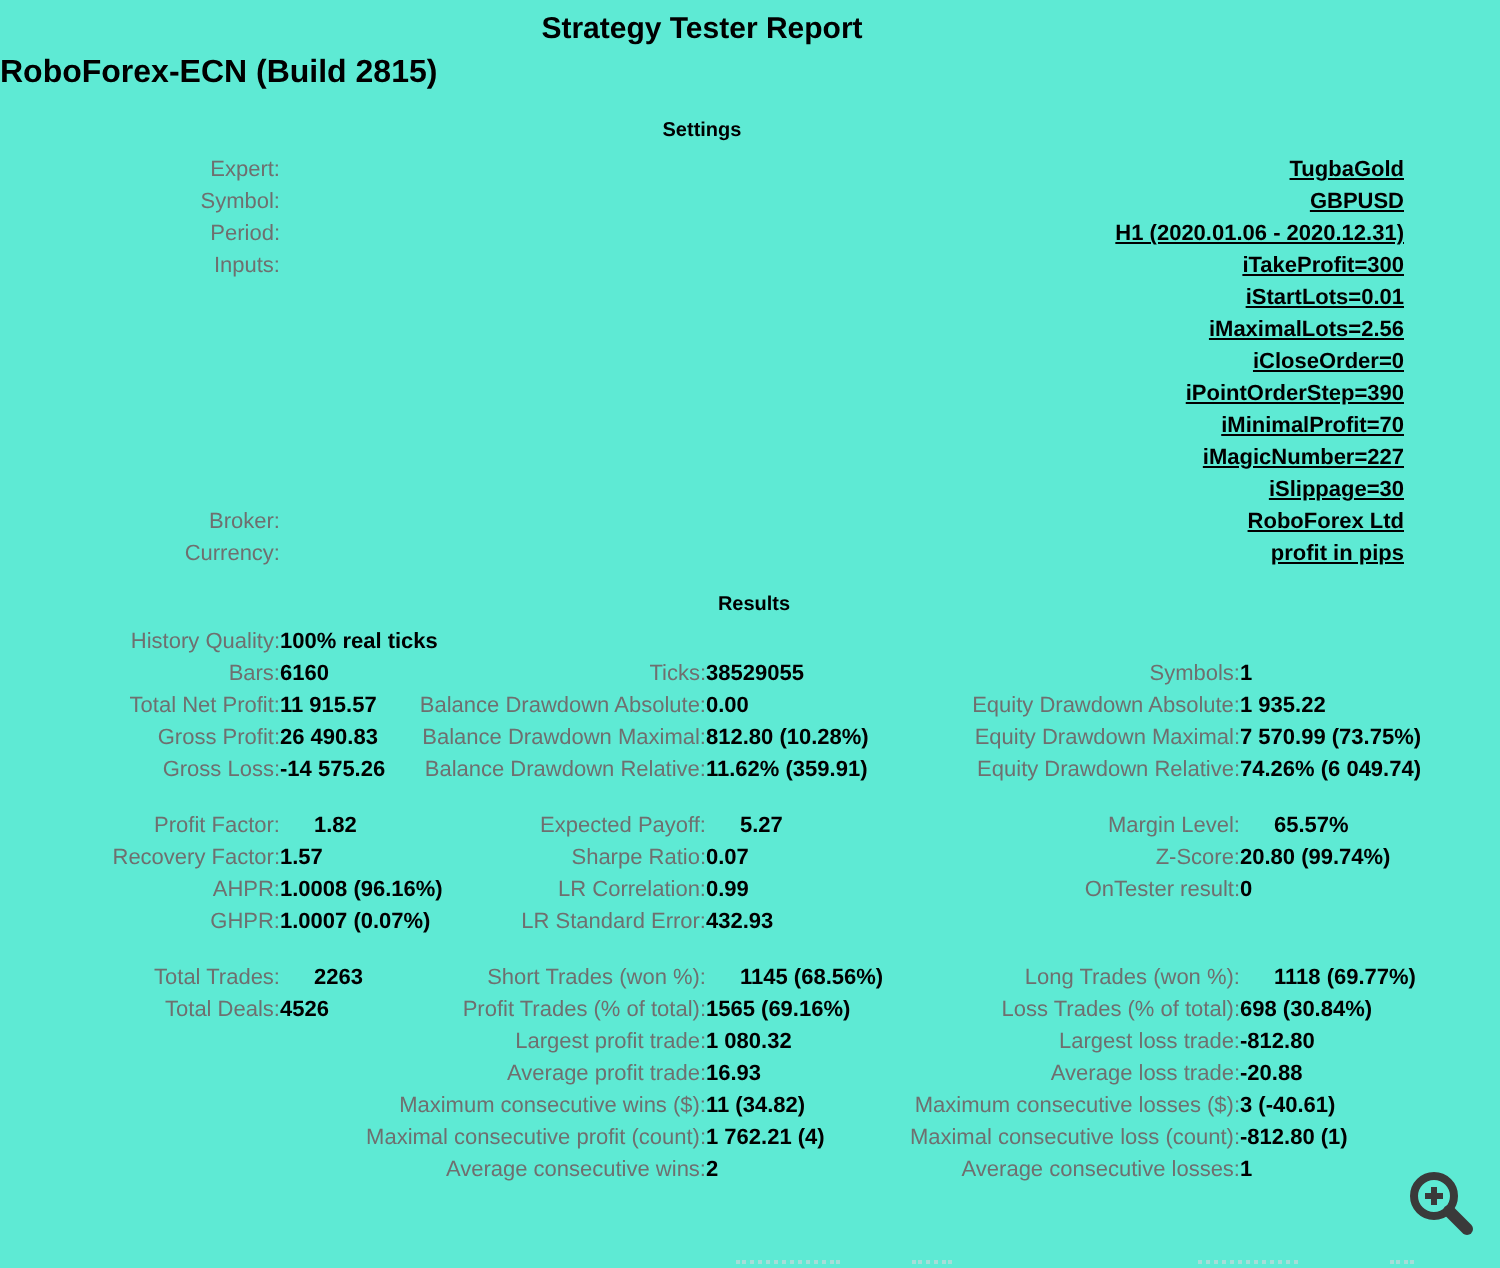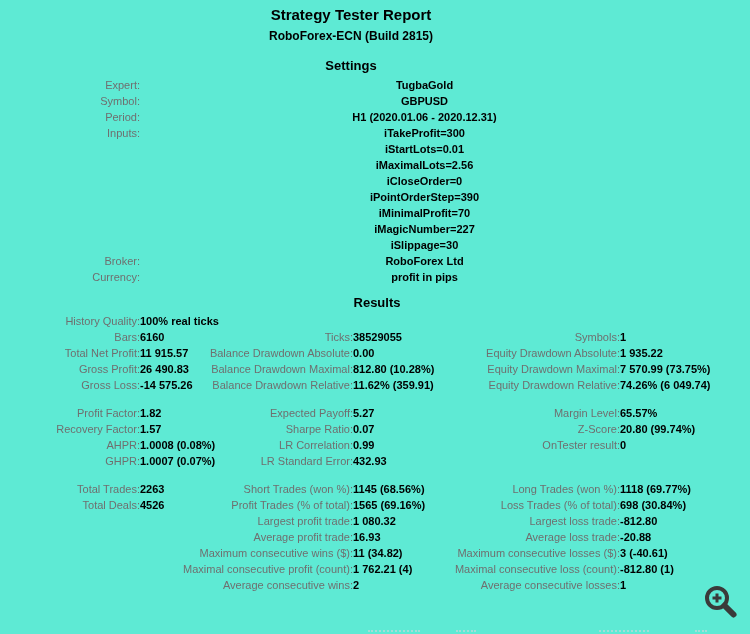--- a/index.html
+++ b/index.html
@@ -1,31 +1,31 @@
 <!DOCTYPE html>
 <html><head>
 <meta charset="utf-8">
 <style>
   html,body{margin:0;padding:0;background:#fff;}
   .page{position:relative;width:750px;height:634px;background:#5eead4;overflow:hidden;
         font-family:"Liberation Sans",sans-serif;color:#000;}
   .title{width:702px;text-align:center;padding-top:6px;font-size:15px;font-weight:bold;line-height:17px;}
-  .subtitle{width:702px;text-align:center;margin-top:7px;font-size:12px;font-weight:bold;line-height:13px;}
-  .section-heading{width:702px;text-align:center;font-size:13px;font-weight:bold;line-height:13px;}
+  .subtitle{width:702px;margin-top:7px;font-size:16px;font-weight:bold;line-height:13px;}
+  .section-heading{width:702px;text-align:center;font-size:10px;font-weight:bold;line-height:13px;}
   .heading-settings{margin-top:16px;}
   .heading-results{margin-top:11px;padding-left:26px;}
   .tbl{border-collapse:collapse;table-layout:fixed;}
   .settings-table{margin-top:5px;width:702px;}
   .results-table{margin-top:4px;width:727px;}
   .tbl td{height:16px;line-height:16px;font-size:11px;padding:0;white-space:nowrap;vertical-align:middle;}
   td.lbl{color:#6f6f6f;text-align:right;direction:rtl;}
   td.val{font-weight:bold;text-align:left;direction:rtl;}
   .bidi{direction:ltr;unicode-bidi:isolate;}
-  td.sval{font-weight:bold;text-align:center;padding-left:7px;}
-  .results-table tr.gap td{padding-top:12px;}
+  td.sval{font-weight:bold;text-align:right;padding-left:7px;text-decoration:underline;}
+  .results-table tr.gap td{padding-top:12px;padding-left:17px;}
   .zoom-btn{position:absolute;left:700px;top:584px;width:42px;height:44px;cursor:pointer;
             display:flex;align-items:center;justify-content:center;background:transparent;border:none;}
   .dots{position:absolute;top:630px;height:0;border-top:2px dotted #a5ded8;}
   .d1{left:368px;width:52px;}
   .d2{left:456px;width:20px;}
   .d3{left:599px;width:50px;}
   .d4{left:695px;width:12px;}
 </style>
 </head>
 <body>
@@ -161,21 +161,21 @@
         <tr>
           <td class="lbl"><span class="bidi">Recovery Factor:</span></td>
           <td class="val"><span class="bidi">1.57</span></td>
           <td class="lbl"><span class="bidi">Sharpe Ratio:</span></td>
           <td class="val"><span class="bidi">0.07</span></td>
           <td class="lbl"><span class="bidi">Z-Score:</span></td>
           <td class="val"><span class="bidi">20.80 (99.74%)</span></td>
         </tr>
         <tr>
           <td class="lbl"><span class="bidi">AHPR:</span></td>
-          <td class="val"><span class="bidi">1.0008 (0.08%)</span></td>
+          <td class="val"><span class="bidi">1.0008 (96.16%)</span></td>
           <td class="lbl"><span class="bidi">LR Correlation:</span></td>
           <td class="val"><span class="bidi">0.99</span></td>
           <td class="lbl"><span class="bidi">OnTester result:</span></td>
           <td class="val"><span class="bidi">0</span></td>
         </tr>
         <tr>
           <td class="lbl"><span class="bidi">GHPR:</span></td>
           <td class="val"><span class="bidi">1.0007 (0.07%)</span></td>
           <td class="lbl"><span class="bidi">LR Standard Error:</span></td>
           <td class="val"><span class="bidi">432.93</span></td>

